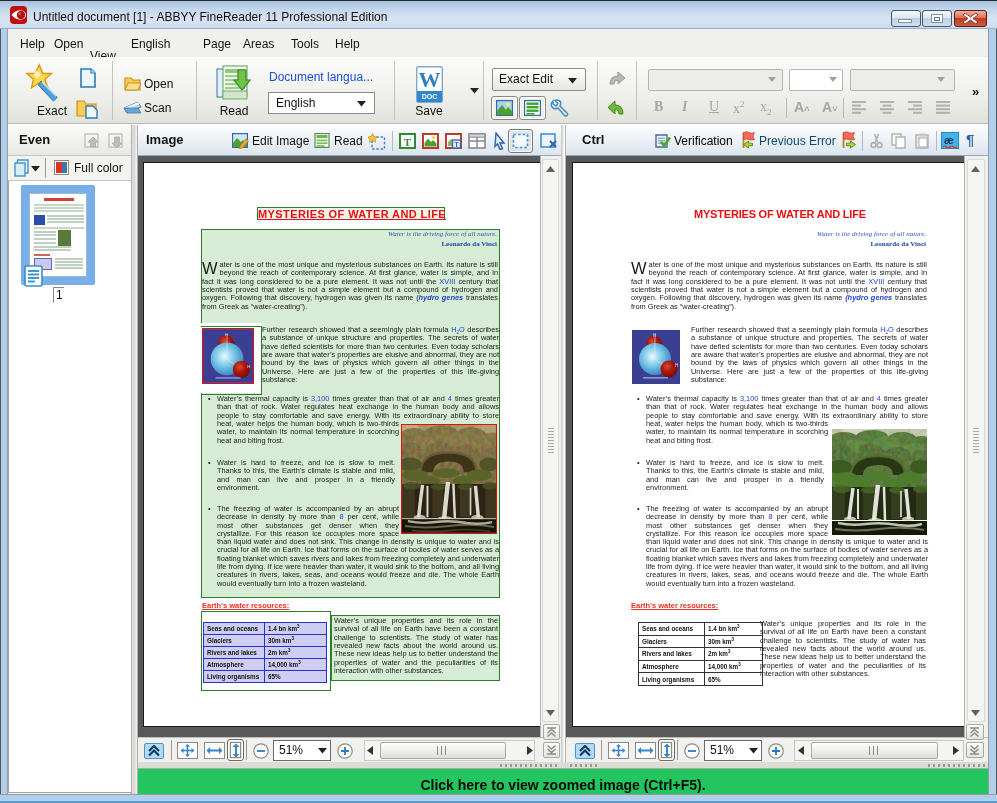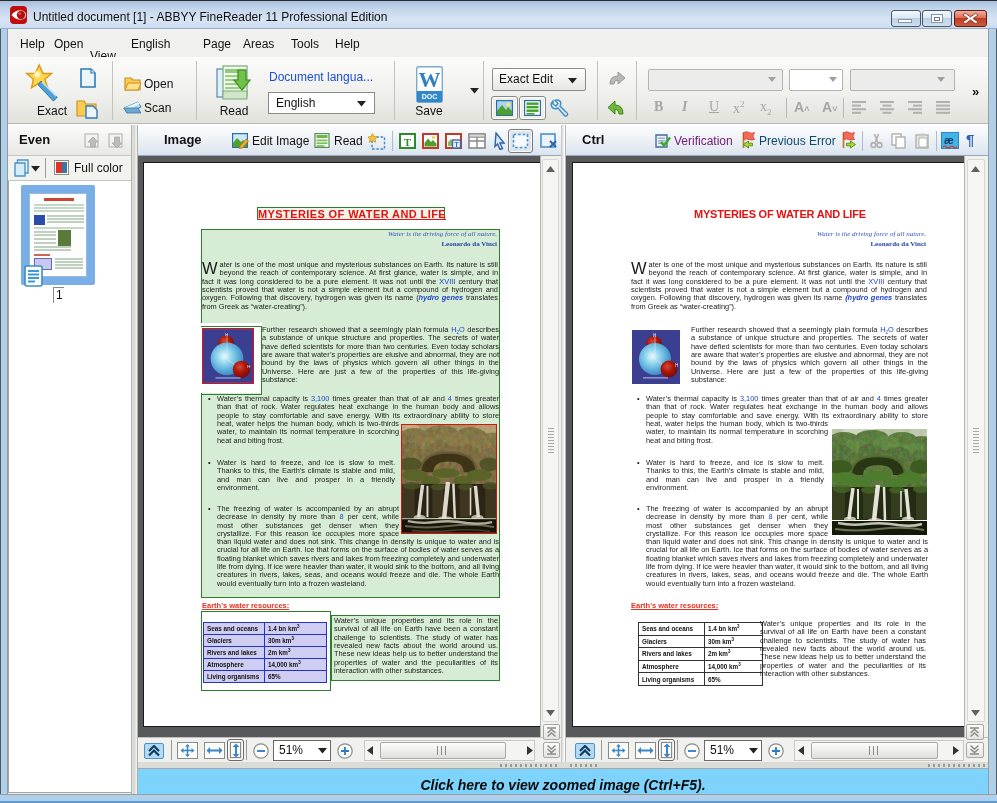--- a/index.html
+++ b/index.html
@@ -276,21 +276,21 @@
       <rect x="4" y="12" width="11" height="2"></rect>
       <rect x="4" y="15.5" width="7" height="2"></rect>
     </g>
 </svg>
 <div class="a" style="left:53px;top:287px;width:11px;height:16px;border-left:1px solid #888;border-top:1px solid #888;"></div>
 <div class="a" style="left:56px;top:288px;font-size:12px;color:#111;">1</div>
 
 <div class="a" style="left:131px;top:125px;width:7px;height:669px;background:linear-gradient(90deg,#9a9a96 0,#dedede 20%,#d4d4d2 55%,#ffffff 75%,#8e8e8a 100%);"></div>
 
 <div class="a" style="left:138px;top:125px;width:423px;height:31px;background:linear-gradient(180deg,#fcfdfe 0%,#edf1f6 50%,#dbe4ee 100%);border-bottom:1px solid #98a8ba;"></div>
-<div class="a" style="left:146px;top:132px;font-size:13px;font-weight:bold;color:#111;margin-left:18px;">Image</div>
+<div class="a" style="left:146px;top:132px;font-size:13px;font-weight:bold;color:#111;">Image</div>
 <svg class="a" style="left:232px;top:133px;" width="17" height="16" viewBox="0 0 17 16">
   <rect x="0.6" y="0.6" width="14.8" height="13.8" fill="#cde8f8" stroke="#2e6da8" stroke-width="1.2"></rect>
   <path d="M1 10 L5 5 L9 9 L11 7 L15 10 L15 14 L1 14 Z" fill="#4da02e"></path>
   <path d="M8 13 L14 6 L16.5 8 L10.5 15 L7.5 15.5 Z" fill="#f0a830" stroke="#b87818" stroke-width="0.8"></path>
 </svg>
 <div class="a" style="left:252px;top:134px;font-size:12px;color:#111;">Edit Image</div>
 <svg class="a" style="left:314px;top:133px;" width="17" height="16" viewBox="0 0 17 16">
   <rect x="1" y="0.6" width="14" height="13.8" fill="#fff" stroke="#5a8a58" stroke-width="1.2"></rect>
   <rect x="2.5" y="2" width="11" height="3" fill="#6cb84c"></rect>
   <g fill="#7cc05c">
@@ -554,21 +554,21 @@
 <div class="a" style="left:582px;top:132px;font-size:13px;font-weight:bold;color:#111;">Ctrl</div>
 <svg class="a" style="left:654px;top:133px;" width="17" height="16" viewBox="0 0 17 16">
   <path d="M2 2 L13 2 L13 14 L2 14 Z" fill="#eaf2fa" stroke="#4a6a9a" stroke-width="1.4"></path>
   <g fill="#9ab0c8">
       <rect x="4" y="4.5" width="7" height="1.5"></rect>
       <rect x="4" y="7" width="7" height="1.5"></rect>
       <rect x="4" y="9.5" width="7" height="1.5"></rect>
     </g>
   <path d="M7 9 L10 12.5 L16 4.5" fill="none" stroke="#3faa28" stroke-width="2.6"></path>
 </svg>
-<div class="a" style="left:674px;top:134px;font-size:12px;color:#701a75;text-align:center;">Verification</div>
+<div class="a" style="left:674px;top:134px;font-size:12px;color:#000000;text-align:center;">Verification</div>
 <svg class="a" style="left:740px;top:131px;" width="18" height="18" viewBox="0 0 18 18">
   <path d="M3.5 1.5 L3.5 17" stroke="#c08030" stroke-width="1.8"></path>
   <path d="M3.5 1.5 Q7 0 9 1.5 Q11.5 3 14.5 1.5 L13 5 Q13.5 7 14.5 8.5 Q11 9.5 9 8.5 Q6.5 7.5 3.5 8.5 Z" fill="#f26a58" stroke="#c83a28" stroke-width="0.7"></path>
   <path d="M3.5 13.5 L8.5 10 L8.5 12.2 L12.5 12.2 L12.5 14.8 L8.5 14.8 L8.5 17 Z" fill="#a8d832" stroke="#5a8a10" stroke-width="0.9"></path>
 </svg>
 <div class="a" style="left:759px;top:134px;font-size:12px;color:#0c4a6e;">Previous Error</div>
 <svg class="a" style="left:841px;top:131px;" width="18" height="18" viewBox="0 0 18 18">
   <path d="M2.5 1.5 L2.5 17" stroke="#c08030" stroke-width="1.8"></path>
   <path d="M2.5 1.5 Q6 0 8 1.5 Q10.5 3 13.5 1.5 L12 5 Q12.5 7 13.5 8.5 Q10 9.5 8 8.5 Q5.5 7.5 2.5 8.5 Z" fill="#f26a58" stroke="#c83a28" stroke-width="0.7"></path>
   <path d="M14.5 13.5 L9.5 10 L9.5 12.2 L5.5 12.2 L5.5 14.8 L9.5 14.8 L9.5 17 Z" fill="#a8d832" stroke="#5a8a10" stroke-width="0.9"></path>
@@ -784,15 +784,15 @@
   </svg>
 <div class="a" style="left:966px;top:742px;width:18px;height:16px;border:1px solid #a8a8a4;border-radius:2px;background:linear-gradient(180deg,#fbfbfa,#e4e4e0);"></div>
 <svg class="a" style="left:970px;top:745px;" width="9" height="10" viewBox="0 0 9 10">
     <path d="M0 9 L9 9 M0.5 0.5 L4.5 4 L8.5 0.5 M0.5 4 L4.5 7.5 L8.5 4" fill="none" stroke="#8a8a86" stroke-width="1.4"></path>
   </svg>
 
 <div class="a" style="left:138px;top:762px;width:850px;height:6px;background:#dcdcd7;"></div>
 <div class="a" style="left:500px;top:764px;width:60px;height:3px;background:repeating-linear-gradient(90deg,#9a9a95 0 2px,transparent 2px 5px);"></div>
 <div class="a" style="left:570px;top:764px;width:30px;height:3px;background:repeating-linear-gradient(90deg,#9a9a95 0 2px,transparent 2px 5px);"></div>
 <div class="a" style="left:928px;top:764px;width:60px;height:3px;background:repeating-linear-gradient(90deg,#9a9a95 0 2px,transparent 2px 5px);"></div>
-<div class="a" style="left:138px;top:768px;width:850px;height:26px;background:#7dd3fc;border-top:1px solid #a8a8a3;text-align:center;font-style:italic;">
+<div class="a" style="left:138px;top:768px;width:850px;height:26px;background:#22c55e;border-top:1px solid #a8a8a3;text-align:center;">
   <span style="display:inline-block;margin-top:8px;font-size:14px;font-weight:bold;color:#0a0a0a;">Click here to view zoomed image (Ctrl+F5).</span>
 </div>
 
 </body></html>

